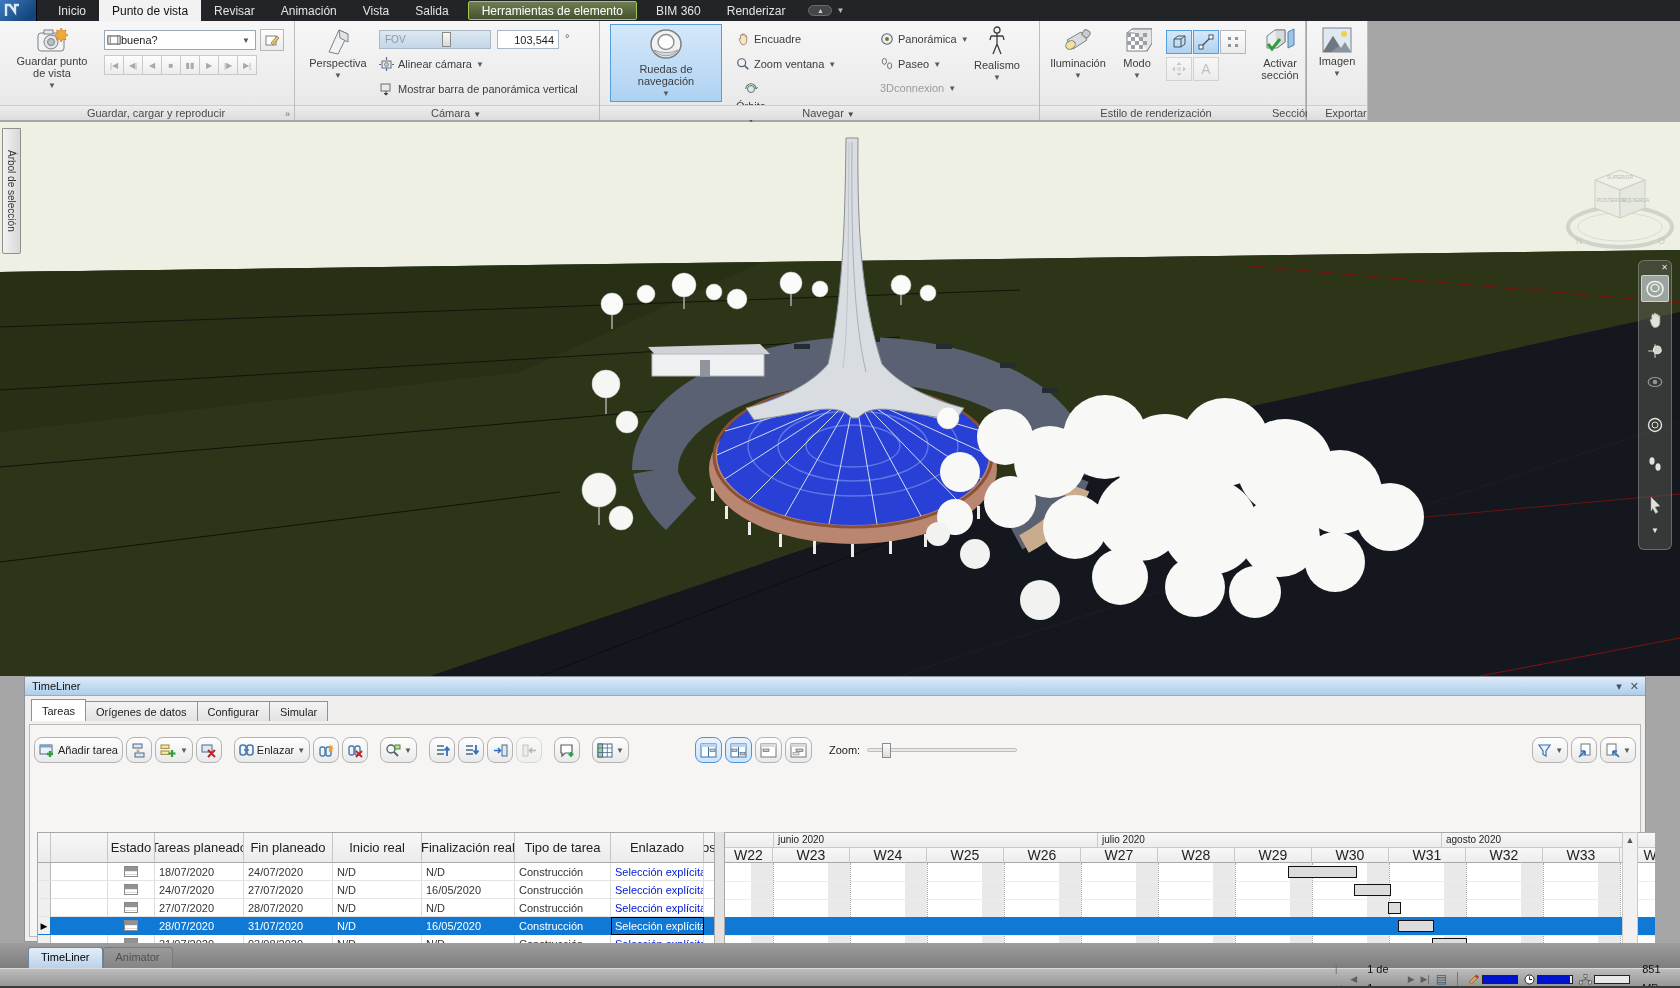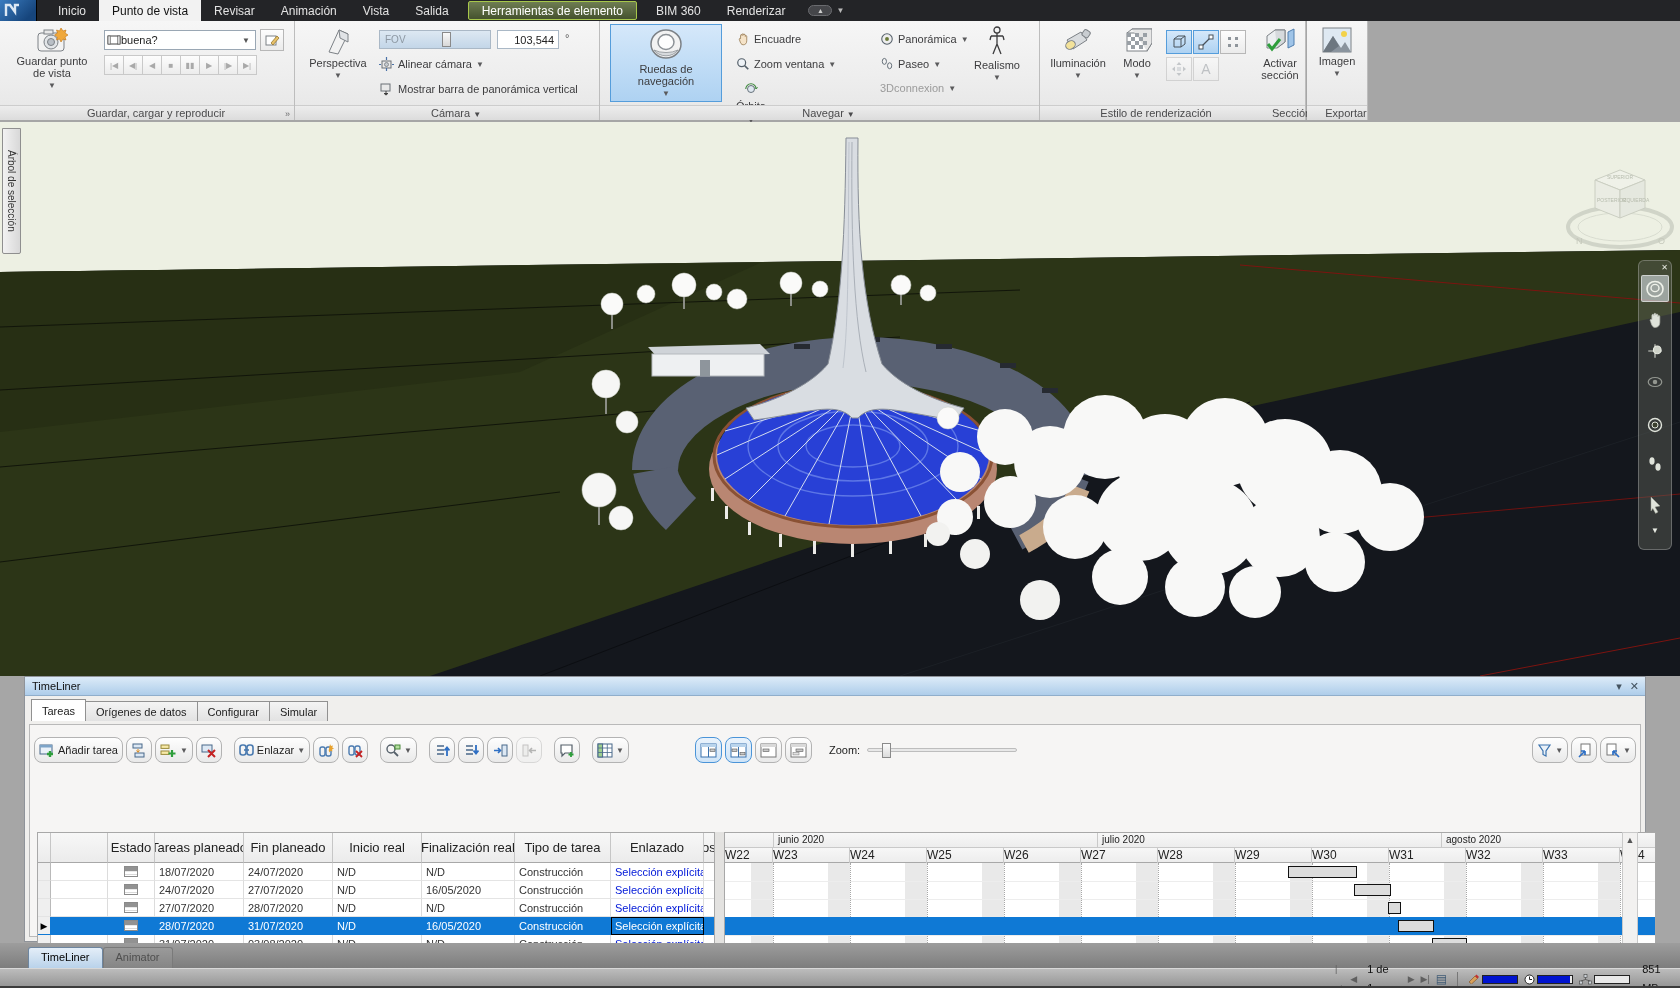--- a/index.html
+++ b/index.html
@@ -78,21 +78,21 @@
   .trow.selected .td.marker { background:#efefef; color:#000; }
   .td.link { color:#0018d8; }
   .trow.selected .td.link { color:#fff; outline:1px solid #000; outline-offset:-1px; }
   .estado-ico { width:14px; height:11px; border:1px solid #8a8a8a; background:linear-gradient(#929292 0 4px,#e9e9e9 4px 5px,#fff 5px 7px,#d9d9d9 7px 8px,#fff 8px); }
 
   
   .gantt { position:absolute; left:694px; top:107px; width:932px; height:139px; background:#fff; border:1px solid #a8a8a8; overflow:hidden; }
   .g-months { position:absolute; left:0; top:0; width:100%; height:15px; background:linear-gradient(#f7f7f7,#ededed); border-bottom:1px solid #c9c9c9; }
   .g-month { position:absolute; top:0; height:15px; border-left:1px solid #c9c9c9; font-size:10px; color:#222; line-height:14px; padding-left:4px; white-space:nowrap; }
   .g-weeks { position:absolute; left:0; top:15px; width:100%; height:15px; background:linear-gradient(#f7f7f7,#ededed); border-bottom:1px solid #a8a8a8; }
-  .g-week { position:absolute; top:0; height:15px; border-right:1px solid #c9c9c9; font-size:12px; color:#222; line-height:14px; }
+  .g-week { position:absolute; top:0; height:15px; border-right:1px solid #c9c9c9; font-size:14px; color:#222; line-height:14px; text-align:center; }
   .g-body { position:absolute; left:0; top:30px; width:100%; height:108px; background:#fff; }
   .g-stripe { position:absolute; top:0; bottom:0; width:22px; background:#e9e9e9; }
   .g-line { position:absolute; top:0; bottom:0; width:0; border-left:1px dotted #a8a8a8; }
   .g-rowsep { position:absolute; left:0; right:0; height:1px; background:#ededed; }
   .g-selband { position:absolute; left:0; right:0; height:18px; background:#0f79d5; }
   .g-bar { position:absolute; height:12px; background:#dcdcdc; border:1px solid #111; }
 
   
   .hscroll { position:absolute; height:16px; background:#f2f1f0; border:1px solid #c9c9c9; display:flex; align-items:center; }
   .sarrow { width:16px; height:14px; color:#555; font-size:9px; text-align:center; line-height:14px; }

